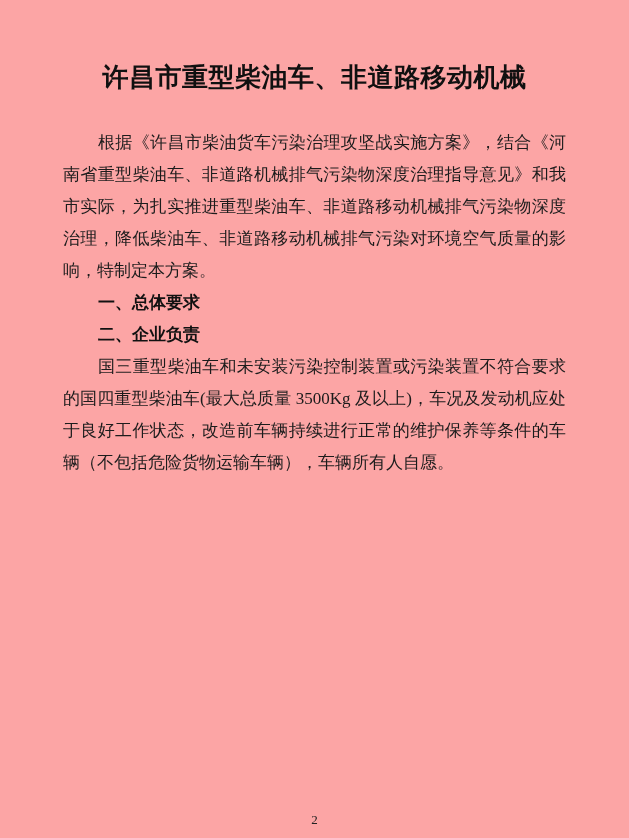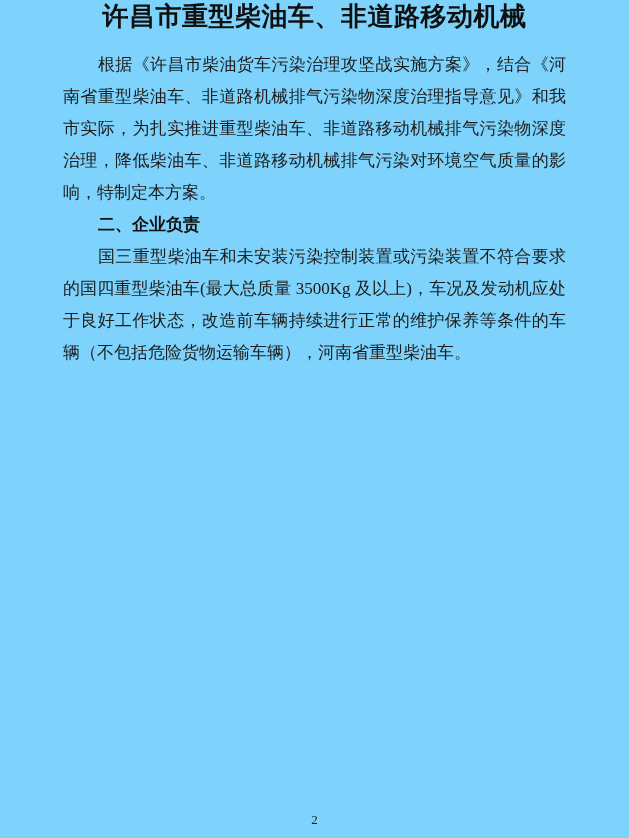--- a/index.html
+++ b/index.html
@@ -10,39 +10,40 @@
   body {
     width: 629px;
     height: 838px;
     font-family: "Liberation Serif", "DejaVu Serif", serif;
   }
   .page {
     position: relative;
     box-sizing: border-box;
     width: 629px;
     height: 838px;
-    background: #7dd3fc;
+    background: #fca5a5;
     color: #1a1a1a;
     overflow: hidden;
+    padding-top: 61px;
   }
   .doc-title {
     margin: 0;
     text-align: center;
     font-family: "Liberation Serif", "DejaVu Serif", serif;
     font-weight: bold;
     font-size: 26px;
     line-height: 33px;
     color: #101010;
     letter-spacing: 0.5px;
   }
   .doc-title .title-line {
     display: block;
   }
   .content {
-    margin-top: 16px;
+    margin-top: 33px;
     margin-left: 63px;
     width: 503px;
   }
   .body-para {
     margin: 0;
     font-size: 17px;
     line-height: 32px;
     text-align: justify;
     text-justify: inter-character;
     text-align-last: left;
@@ -75,19 +76,20 @@
 <body>
 
 <div class="page">
 
   <h1 class="doc-title">
     <span class="title-line">许昌市重型柴油车、非道路移动机械</span>
   </h1>
 
   <div class="content">
     <p class="body-para">根据《许昌市柴油货车污染治理攻坚战实施方案》，结合《河南省重型柴油车、非道路机械排气污染物深度治理指导意见》和我市实际，为扎实推进重型柴油车、非道路移动机械排气污染物深度治理，降低柴油车、非道路移动机械排气污染对环境空气质量的影响，特制定本方案。</p>
+    <h2 class="section-heading">一、总体要求</h2>
     <h2 class="section-heading">二、企业负责</h2>
-    <p class="body-para">国三重型柴油车和未安装污染控制装置或污染装置不符合要求的国四重型柴油车(最大总质量 3500Kg 及以上)，车况及发动机应处于良好工作状态，改造前车辆持续进行正常的维护保养等条件的车辆（不包括危险货物运输车辆），河南省重型柴油车。</p>
+    <p class="body-para">国三重型柴油车和未安装污染控制装置或污染装置不符合要求的国四重型柴油车(最大总质量 3500Kg 及以上)，车况及发动机应处于良好工作状态，改造前车辆持续进行正常的维护保养等条件的车辆（不包括危险货物运输车辆），车辆所有人自愿。</p>
   </div>
 
   <div class="page-number">2</div>
 
 </div>
 
 </body></html>

